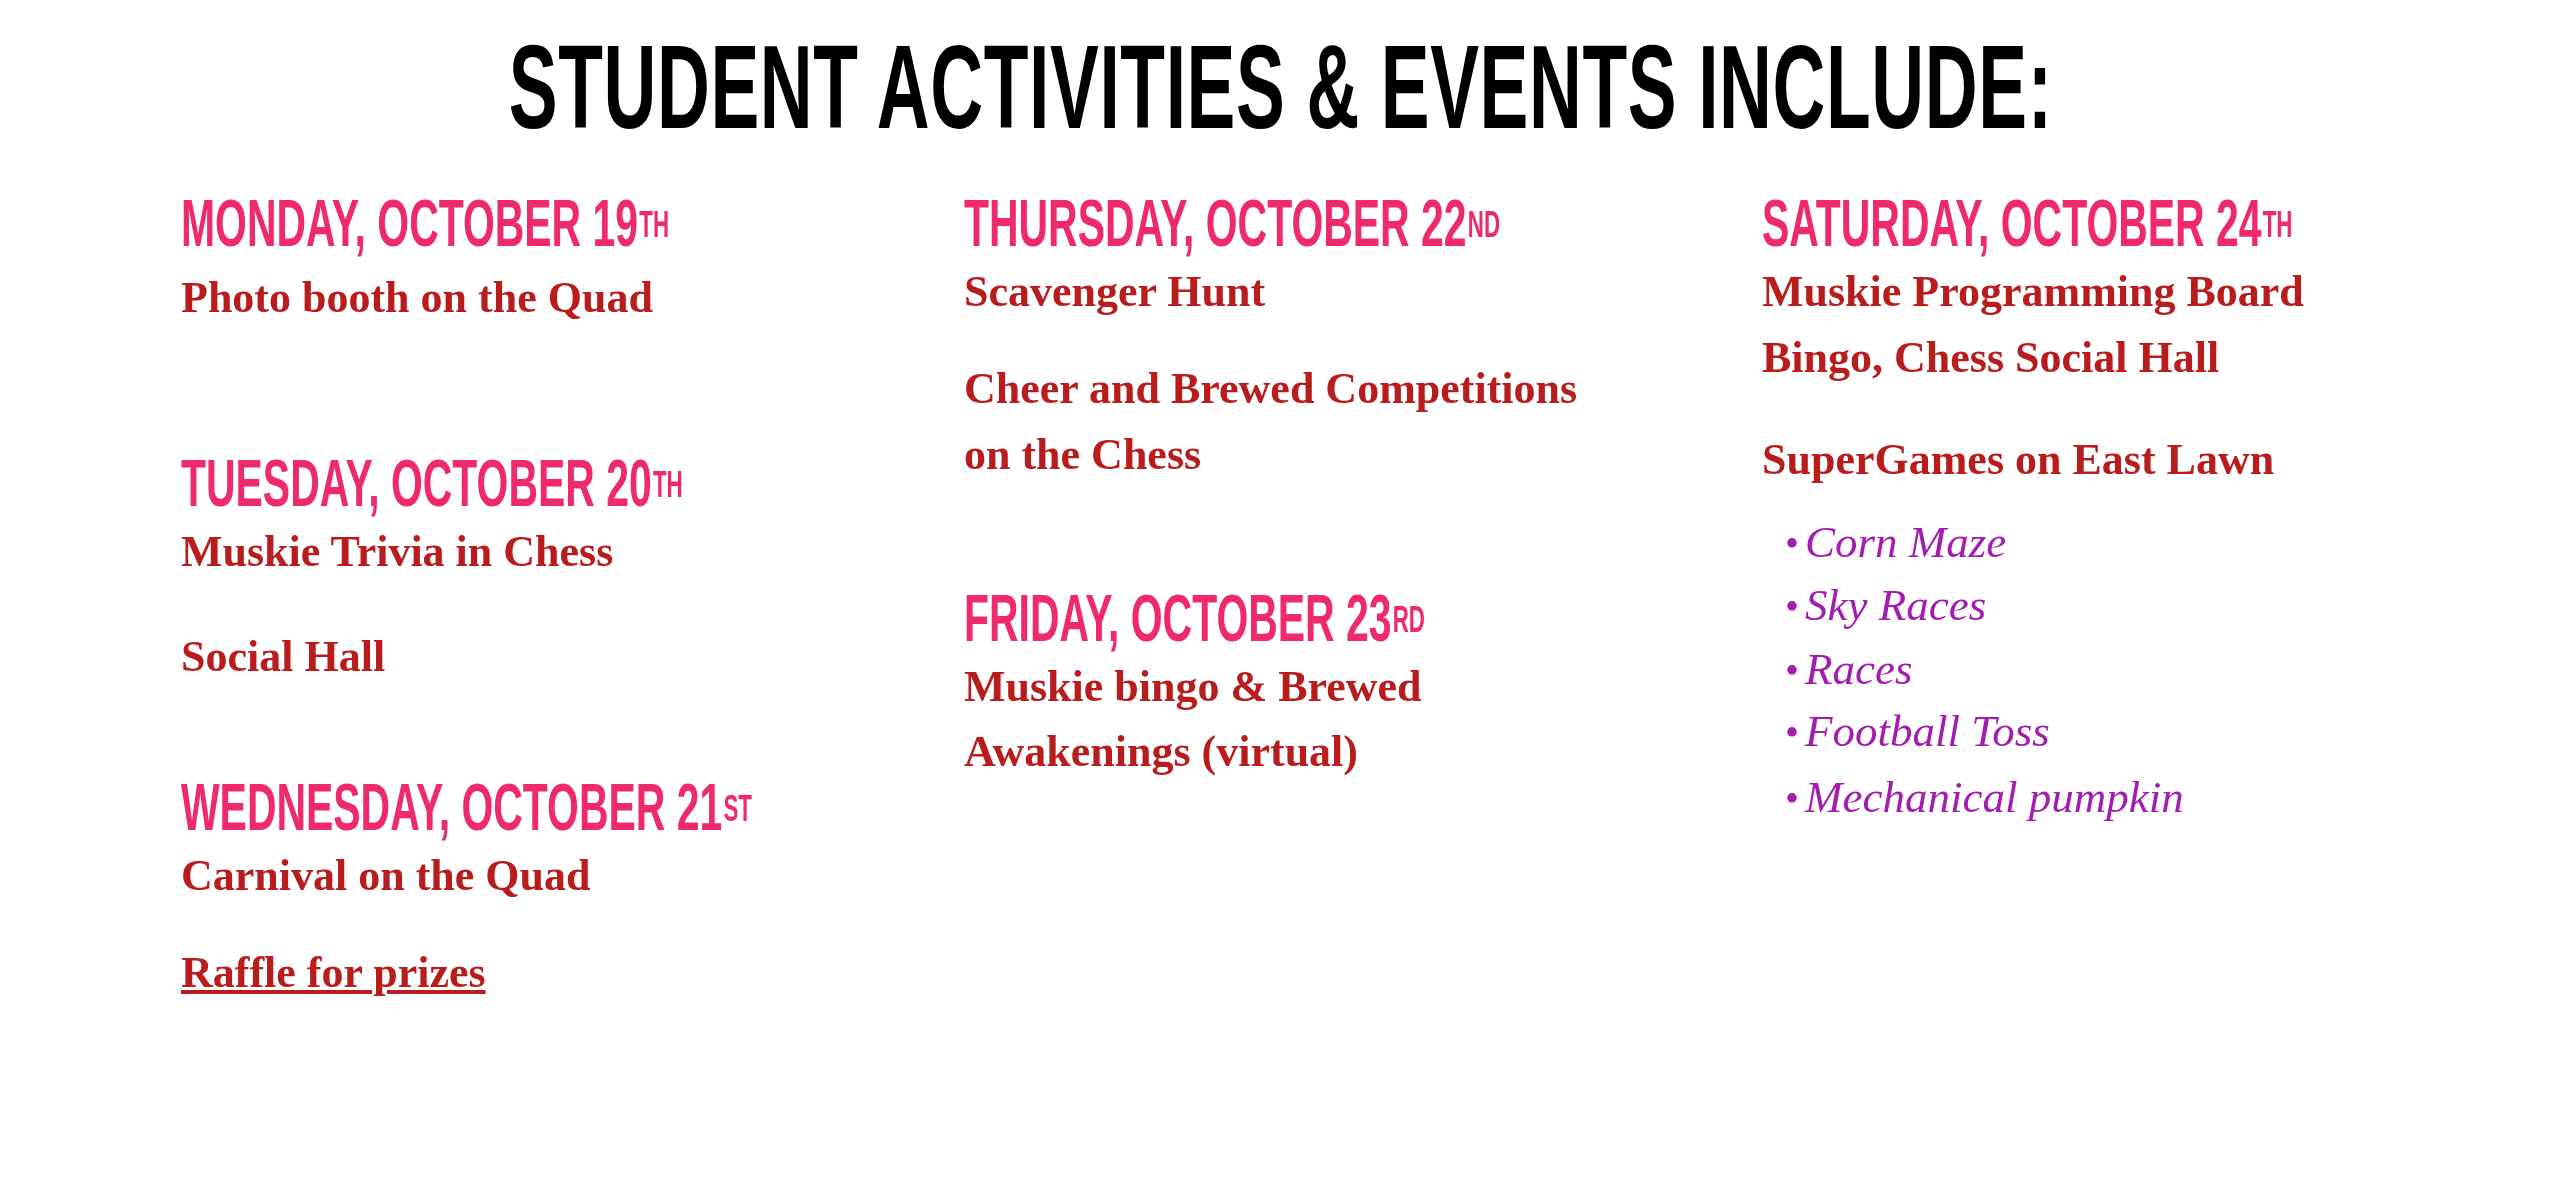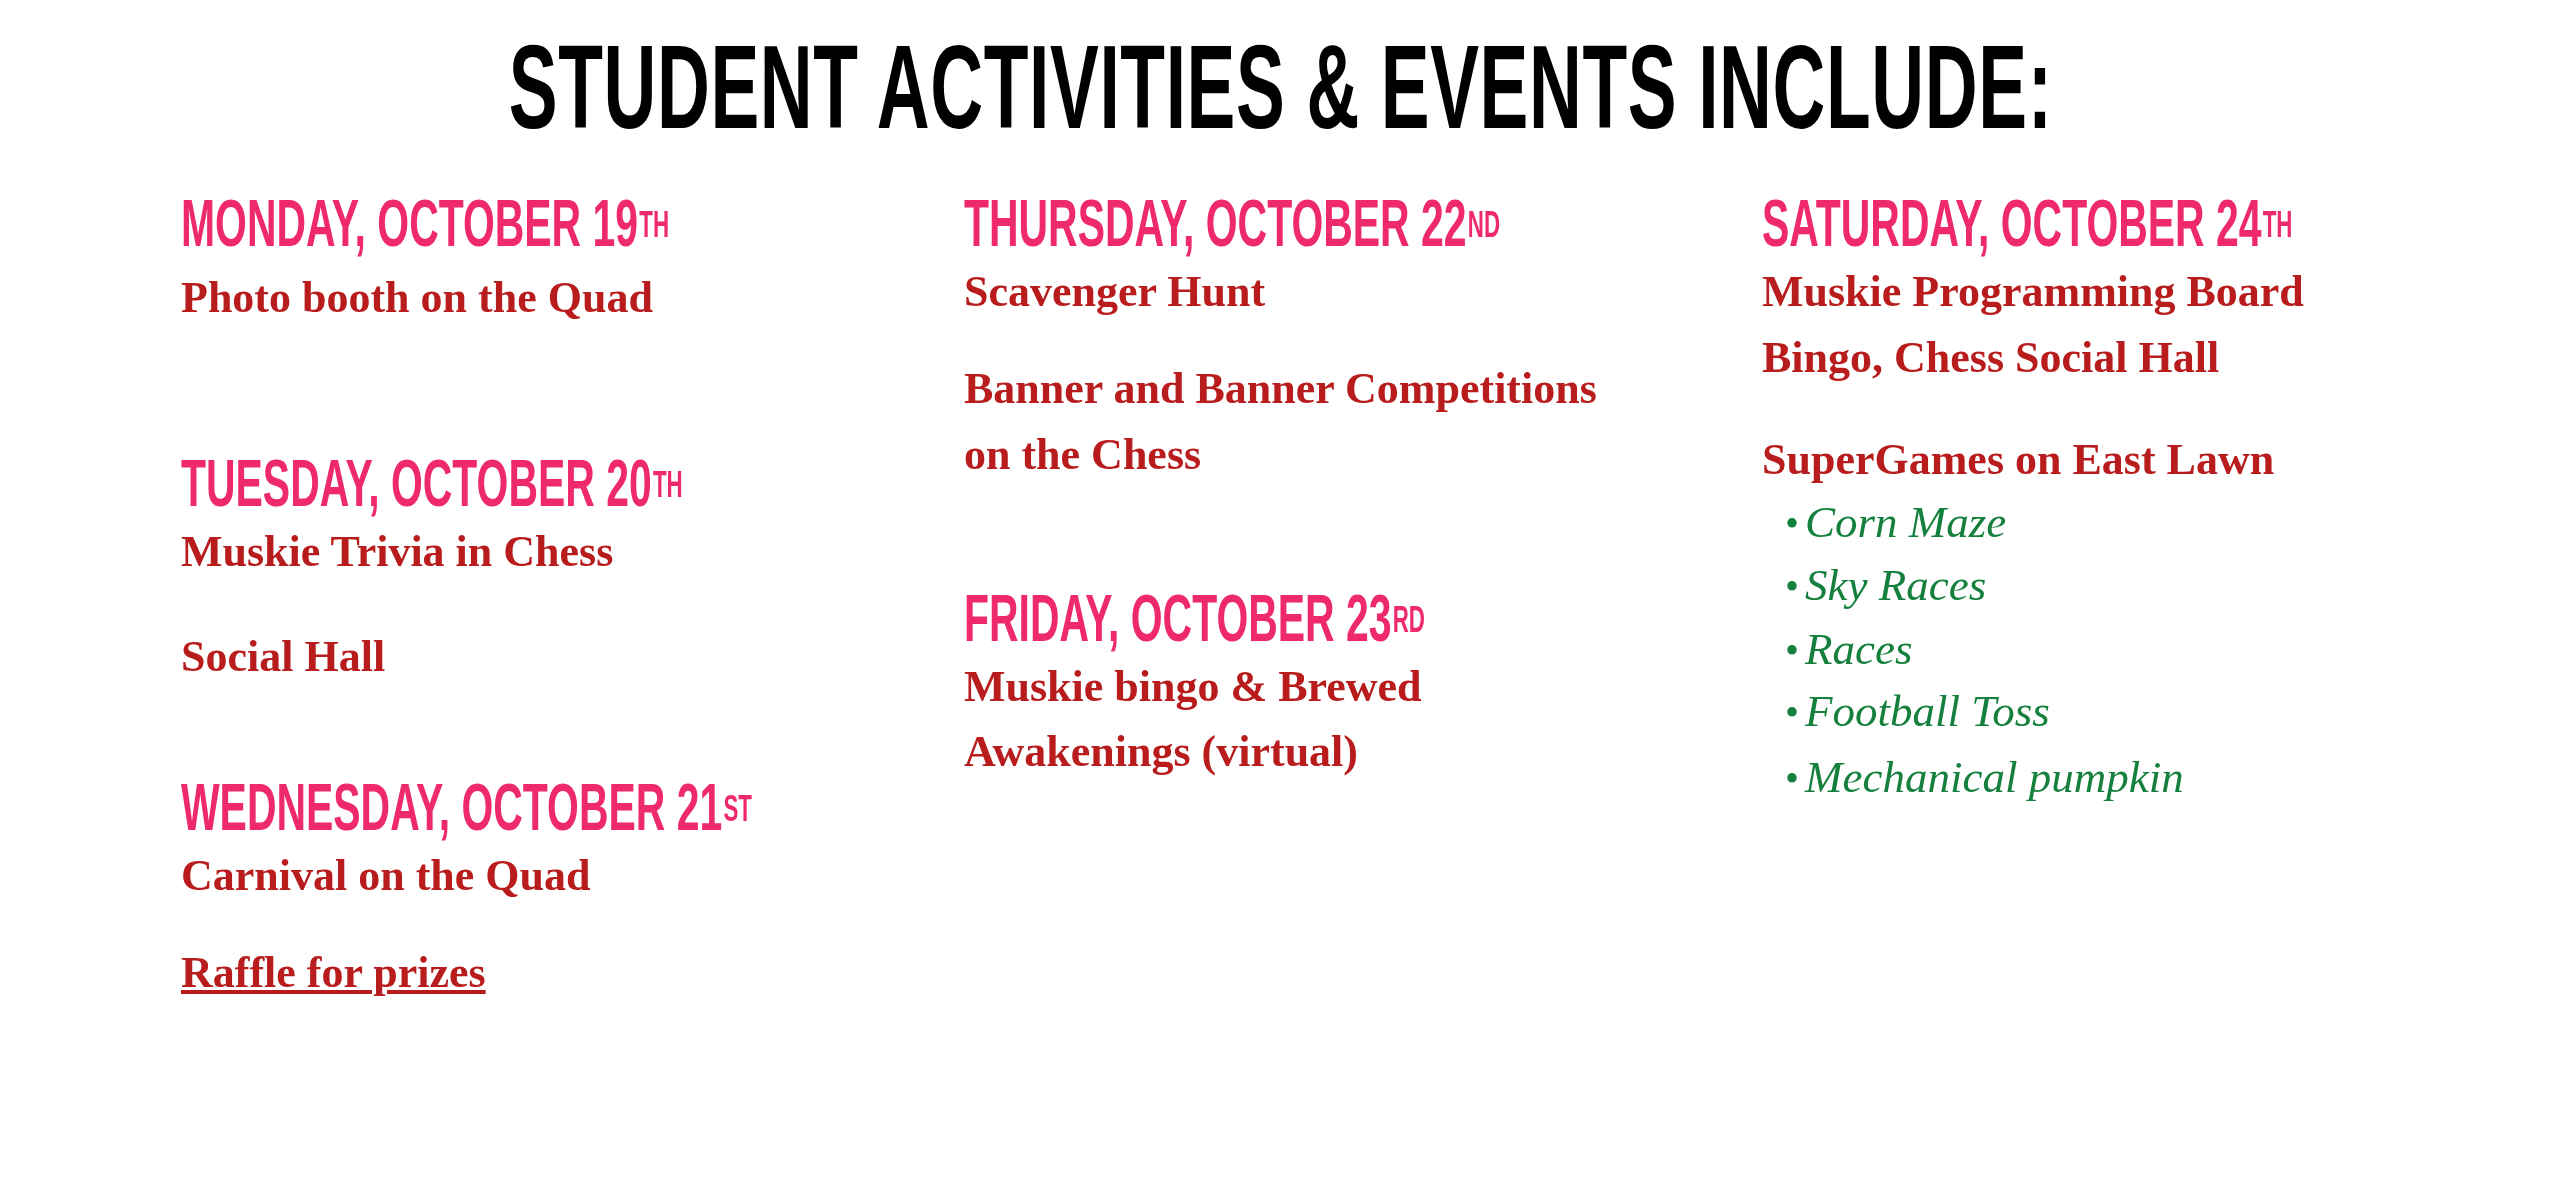--- a/index.html
+++ b/index.html
@@ -17,21 +17,21 @@
     font-size:66px; line-height:66px; color:#EE2A6B;
     transform:scaleX(0.62); transform-origin:0 0;
   }
   .day sup { font-size:36px; vertical-align:top; position:relative; top:2px; margin-left:2px; }
   .body {
     font-family:"Liberation Serif", serif; font-weight:700;
     font-size:44px; line-height:52px; color:#b91c1c;
   }
   .bullet {
     font-family:"Liberation Serif", serif; font-style:italic;
-    font-size:45px; line-height:52px; color:#15803d;
+    font-size:45px; line-height:52px; color:#a21caf;margin-top:20px;
   }
   .bullet .dot { font-style:normal; font-size:40px; margin-right:6px; }
 </style>
 </head>
 <body>
 
 <div class="title">STUDENT ACTIVITIES &amp; EVENTS INCLUDE:</div>
 
 <div class="abs day" style="left:181px; top:190px;"><span>MONDAY, OCTOBER 19</span><sup>TH</sup></div>
 <div class="abs body" style="left:181px; top:272px;">Photo booth on the Quad</div>
@@ -39,21 +39,21 @@
 <div class="abs day" style="left:181px; top:450px;"><span>TUESDAY, OCTOBER 20</span><sup>TH</sup></div>
 <div class="abs body" style="left:181px; top:526px;">Muskie Trivia in Chess</div>
 <div class="abs body" style="left:181px; top:596px;margin-top:35px;">Social Hall</div>
 
 <div class="abs day" style="left:181px; top:774px;"><span>WEDNESDAY, OCTOBER 21</span><sup>ST</sup></div>
 <div class="abs body" style="left:181px; top:850px;">Carnival on the Quad</div>
 <div class="abs body" style="left:181px; top:947px;text-decoration:underline;">Raffle for prizes</div>
 
 <div class="abs day" style="left:964px; top:190px;"><span>THURSDAY, OCTOBER 22</span><sup>ND</sup></div>
 <div class="abs body" style="left:964px; top:266px;">Scavenger Hunt</div>
-<div class="abs body" style="left:964px; top:363px;">Banner and Banner Competitions</div>
+<div class="abs body" style="left:964px; top:363px;">Cheer and Brewed Competitions</div>
 <div class="abs body" style="left:964px; top:429px;">on the Chess</div>
 
 <div class="abs day" style="left:964px; top:585px;"><span>FRIDAY, OCTOBER 23</span><sup>RD</sup></div>
 <div class="abs body" style="left:964px; top:661px;">Muskie bingo &amp; Brewed</div>
 <div class="abs body" style="left:964px; top:726px;">Awakenings (virtual)</div>
 
 <div class="abs day" style="left:1762px; top:190px;"><span>SATURDAY, OCTOBER 24</span><sup>TH</sup></div>
 <div class="abs body" style="left:1762px; top:266px;">Muskie Programming Board</div>
 <div class="abs body" style="left:1762px; top:332px;">Bingo, Chess Social Hall</div>
 <div class="abs body" style="left:1762px; top:434px;">SuperGames on East Lawn</div>

